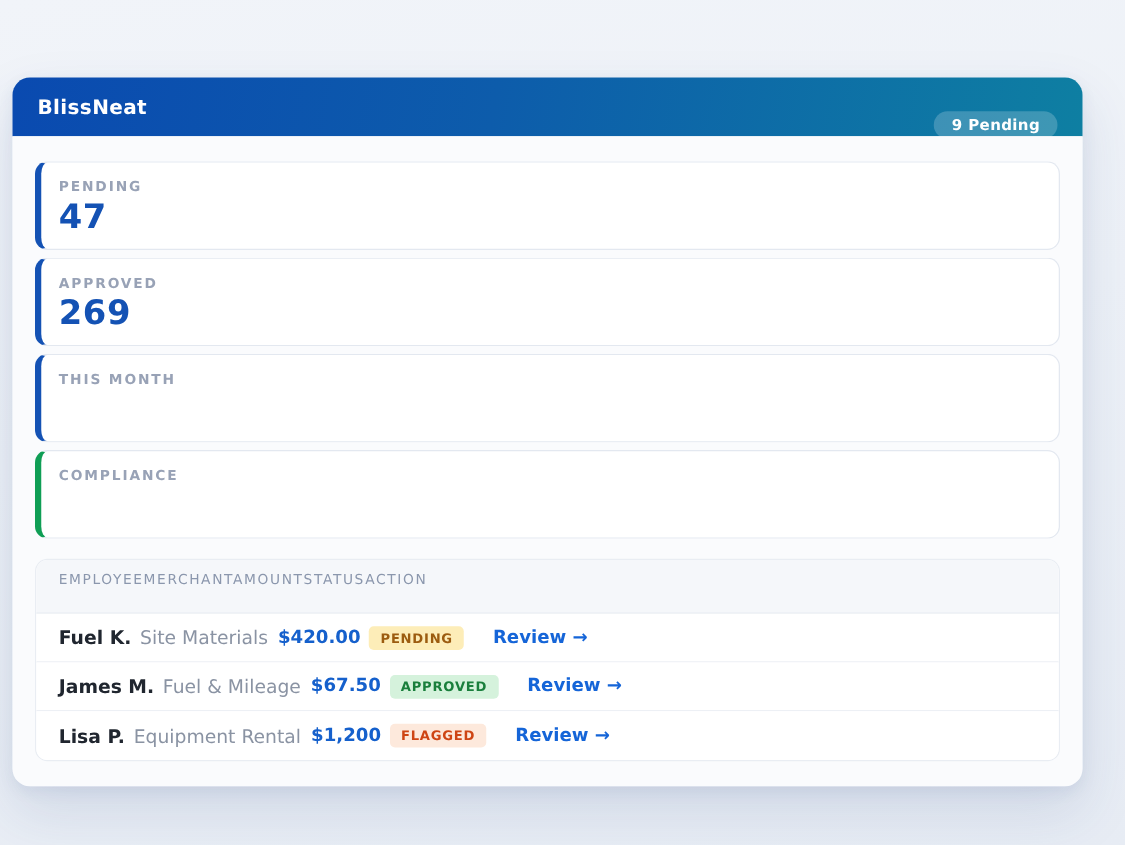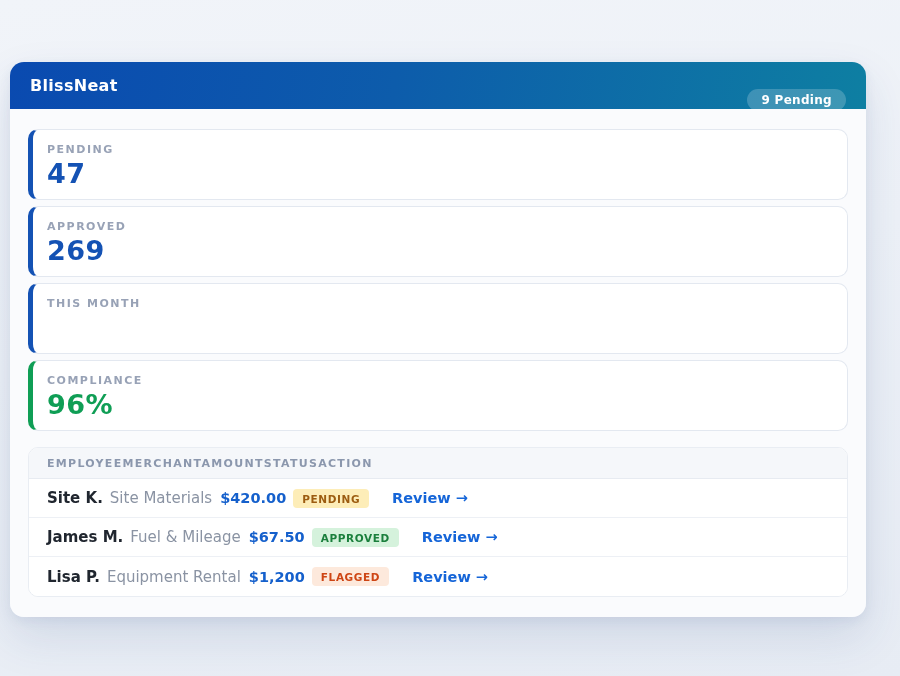--- a/index.html
+++ b/index.html
@@ -76,23 +76,23 @@
   .table-card {
     margin-top: 16px;
     background: #ffffff;
     border: 1px solid #e9edf3;
     border-radius: 10px;
     overflow: hidden;
   }
   .table-head {
     background: #f5f7fa;
     border-bottom: 1px solid #e7ebf1;
-    padding: 9px 18px 8px 18px;
+    padding: 9px 18px 20px 18px;
     font-size: 11px;
-    font-weight: bold;
+    font-weight: normal;
     letter-spacing: 1.3px;
     color: #8b97ad;
     text-transform: uppercase;
   }
   .table-head span { display: inline; }
   .table-row {
     display: flex;
     align-items: center;
     gap: 7px;
     padding: 0 18px;
@@ -140,31 +140,30 @@
       </div>
       <div class="stat-card">
         <div class="stat-label">APPROVED</div>
         <div class="stat-value">269</div>
       </div>
       <div class="stat-card">
         <div class="stat-label">THIS MONTH</div>
       </div>
       <div class="stat-card accent-green">
         <div class="stat-label">COMPLIANCE</div>
-        <div class="stat-value">96%</div>
       </div>
     </div>
 
     <div class="table-card">
       <div class="table-head">
         <span>EMPLOYEE</span><span>MERCHANT</span><span>AMOUNT</span><span>STATUS</span><span>ACTION</span>
       </div>
 
       <div class="table-row">
-        <span class="cell-employee">Site K.</span>
+        <span class="cell-employee">Fuel K.</span>
         <span class="cell-merchant">Site Materials</span>
         <span class="cell-amount">$420.00</span>
         <span class="status-badge" style="background-color: rgb(253, 237, 184); color: rgb(156, 92, 16);">PENDING</span>
         <a class="cell-action">Review →</a>
       </div>
 
       <div class="table-row">
         <span class="cell-employee">James M.</span>
         <span class="cell-merchant">Fuel &amp; Mileage</span>
         <span class="cell-amount">$67.50</span>

